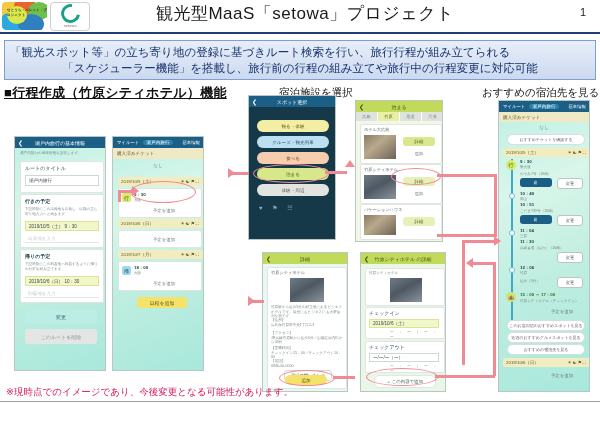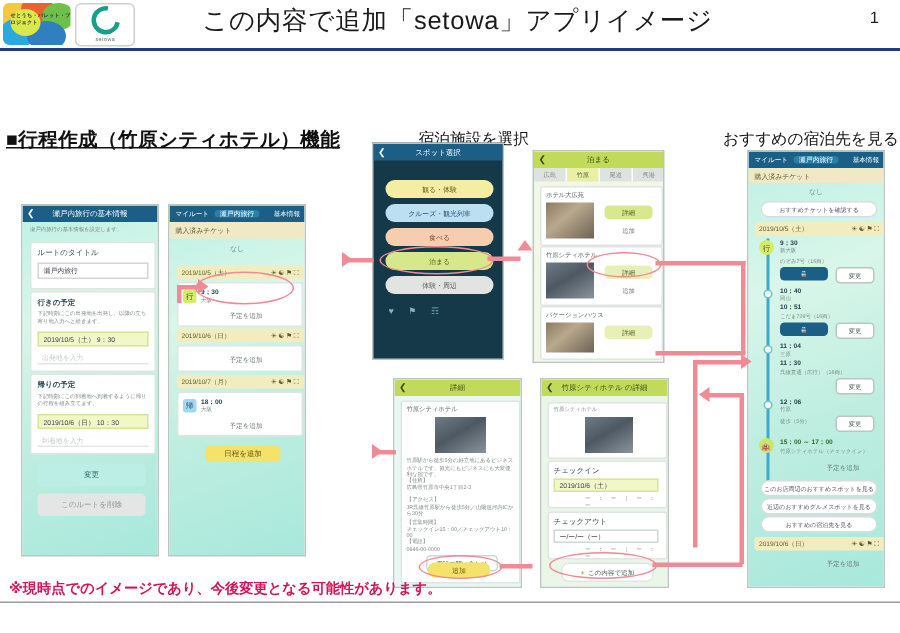--- a/index.html
+++ b/index.html
@@ -39,21 +39,21 @@
   .sec-head{position:absolute;left:4px;top:84px;font-size:13px;font-weight:bold;
     color:#111;text-decoration:underline;letter-spacing:.3px;}
   .col-head{position:absolute;font-size:10.5px;color:#111;white-space:nowrap;}
   #h-hotel{left:279px;top:86px;font-family:Liberation Serif, serif;}
   #h-route{left:482px;top:86px;}
   .note-top{position:absolute;left:123px;top:104px;width:105px;text-align:center;
     font-size:9.5px;line-height:12px;color:#111;}
 
   
   .footline{position:absolute;left:0;top:401px;width:600px;height:1px;background:#9c9c9c;}
-  .footnote{position:absolute;left:6px;top:386px;font-size:9.5px;color:#d4145a;font-weight:bold;text-align:center;}
+  .footnote{position:absolute;left:6px;top:386px;font-size:9.5px;color:#d4145a;font-weight:normal;text-align:center;}
 
   
   .phone{position:absolute;background:#ffffff;border:1px solid #b9c6c2;box-sizing:border-box;overflow:hidden;}
   .ph-bg{position:absolute;left:0;top:0;right:0;bottom:0;
      background:linear-gradient(160deg,#bdf0e4 0%,#d9f6ea 30%,#bfeee0 60%,#a8e8dc 100%);}
 
   .bar{position:absolute;left:0;top:0;right:0;height:11px;background:#1b5f86;color:#fff;
      font-size:5px;display:flex;align-items:center;justify-content:center;}
   .bar.green{background:#c2da5a;color:#3c4a12;}
   .bar .back{position:absolute;left:3px;font-size:6px;}
@@ -128,24 +128,28 @@
       <div class="blob" style="left:16px;top:12px;width:26px;height:20px;background:#2f7fc1;"></div>
       <div class="blob" style="left:5px;top:4px;width:20px;height:18px;background:#d9e84a;"></div>
       <div class="t">せとうち・パレット・プロジェクト</div>
     </div>
     <div class="logo-setowa">
       <div class="logo-ring"></div>
       <div class="nm">setowa</div>
     </div>
   </div>
 
-  <div class="title">この内容で追加「setowa」アプリイメージ</div>
+  <div class="title">観光型MaaS「setowa」プロジェクト</div>
   <div class="pageno">1</div>
   <div class="rule"></div>
 
+  <div class="desc">
+    <div class="l1">「観光スポット等」の立ち寄り地の登録に基づきルート検索を行い、旅行行程が組み立てられる</div>
+    <div class="l2">「スケジューラー機能」を搭載し、旅行前の行程の組み立てや旅行中の行程変更に対応可能</div>
+  </div>
 
   <div class="sec-head">■行程作成（竹原シティホテル）機能</div>
   <div class="col-head" id="h-hotel">宿泊施設を選択</div>
   <div class="col-head" id="h-route">おすすめの宿泊先を見る</div>
 
   <div class="phone" style="left:14px;top:136px;width:92px;height:235px;">
     <div class="ph-bg"></div>
     <div class="bar">
       <span class="back">❮</span>
       <span>瀬戸内旅行の基本情報</span>

